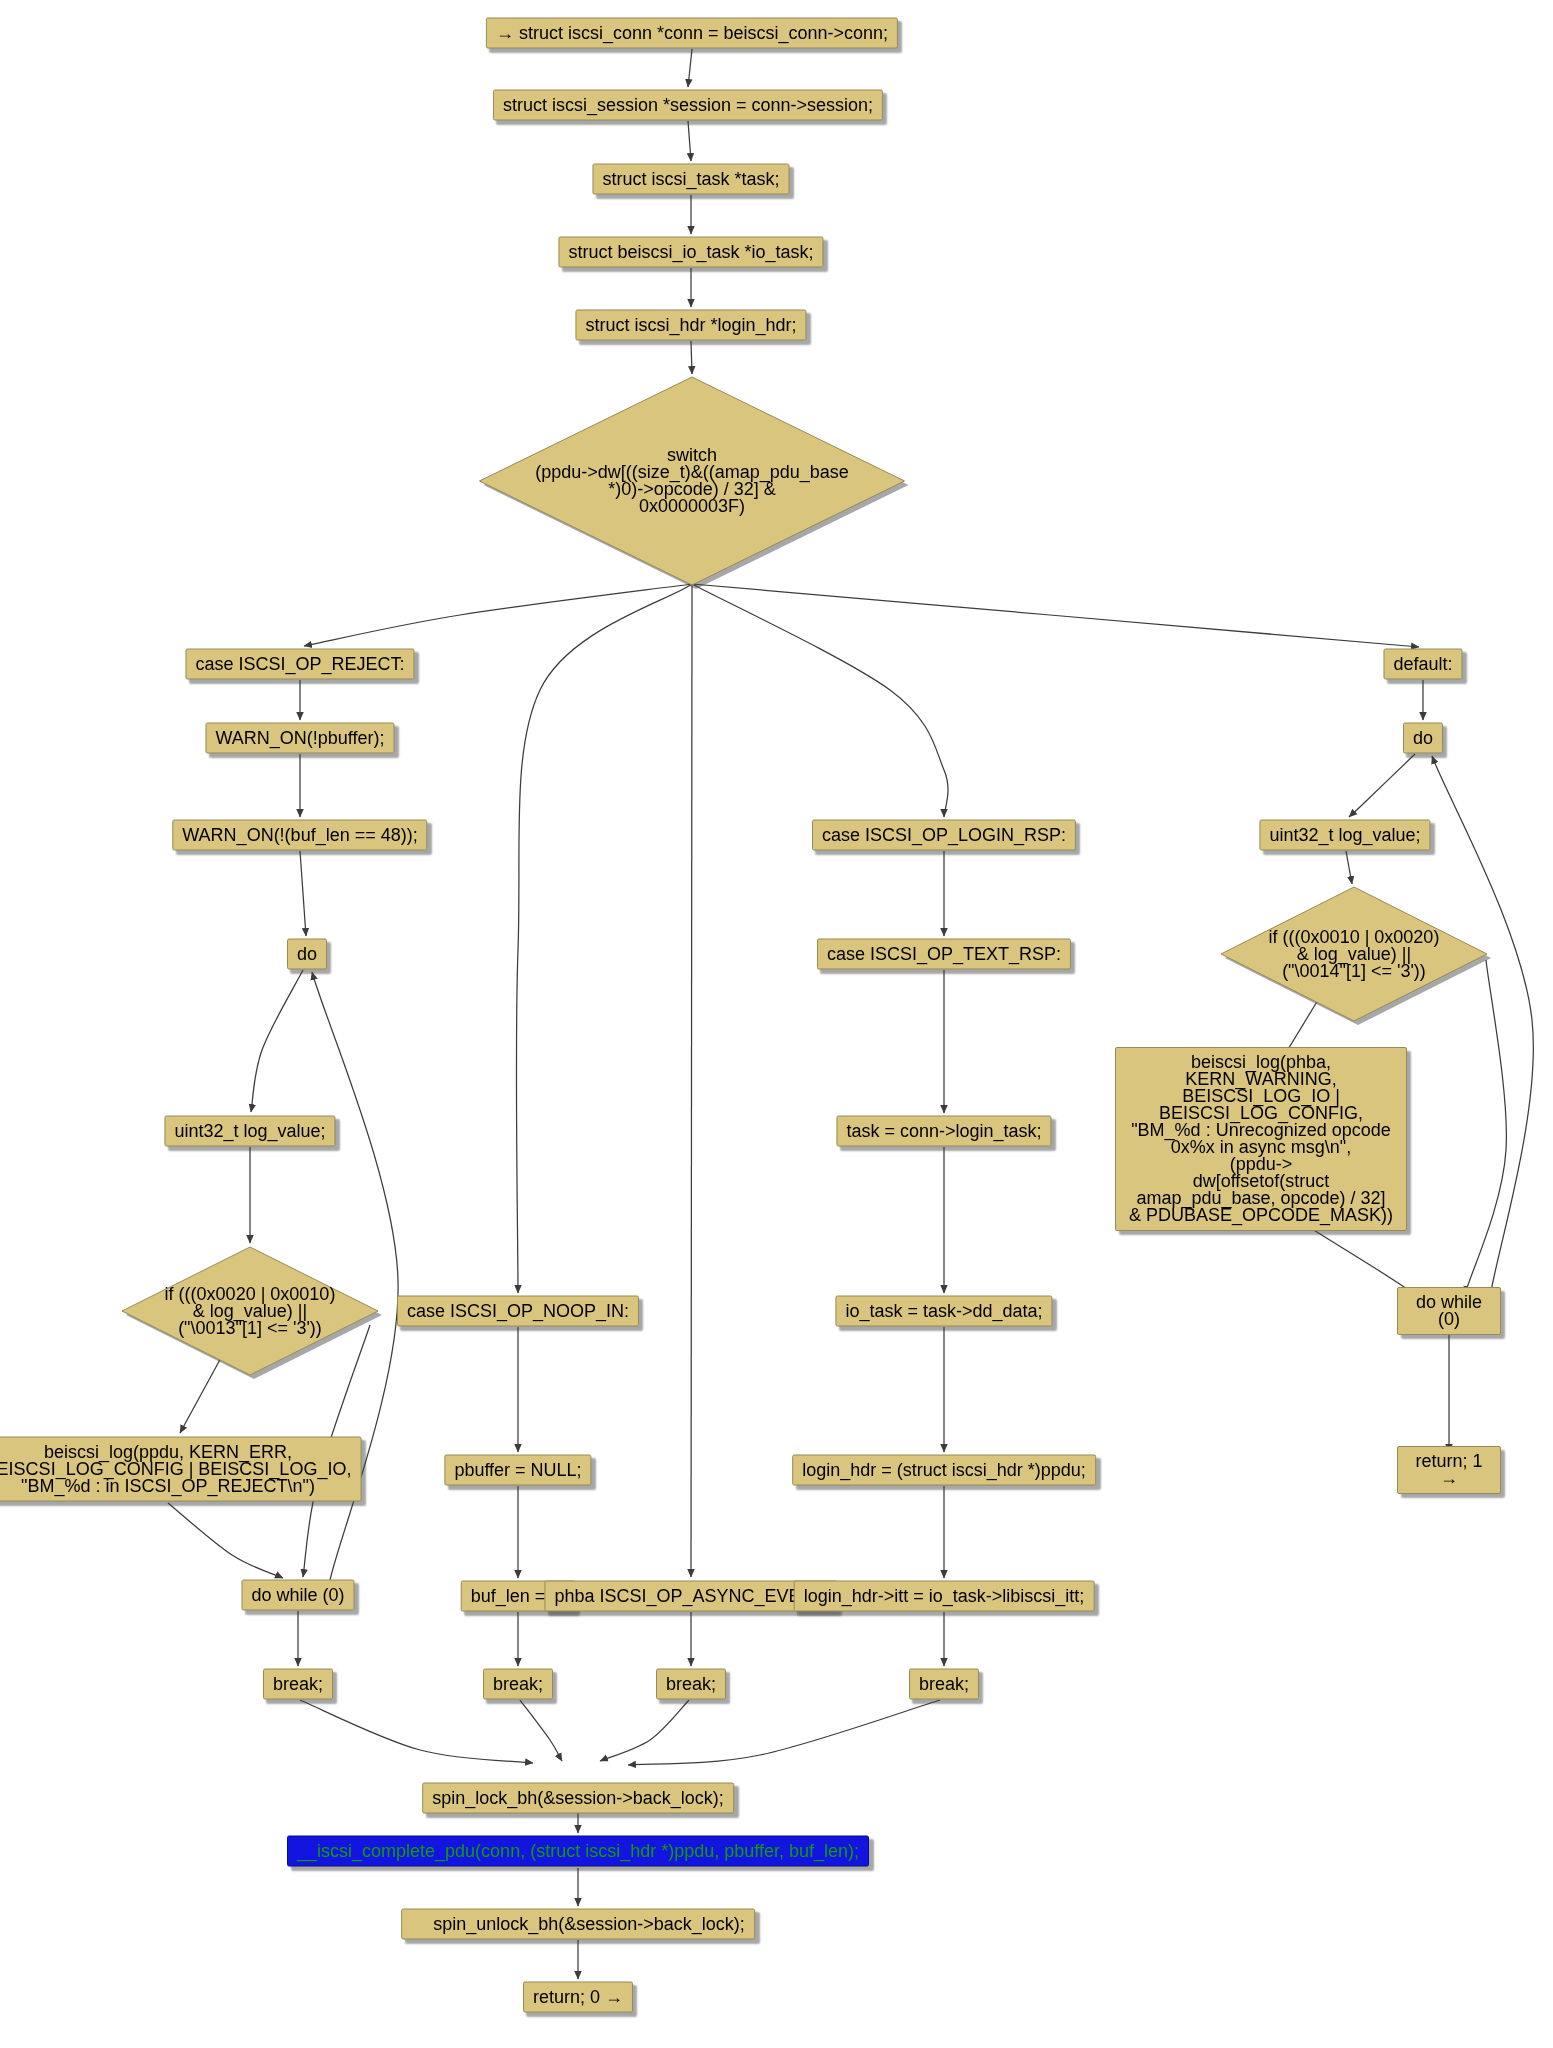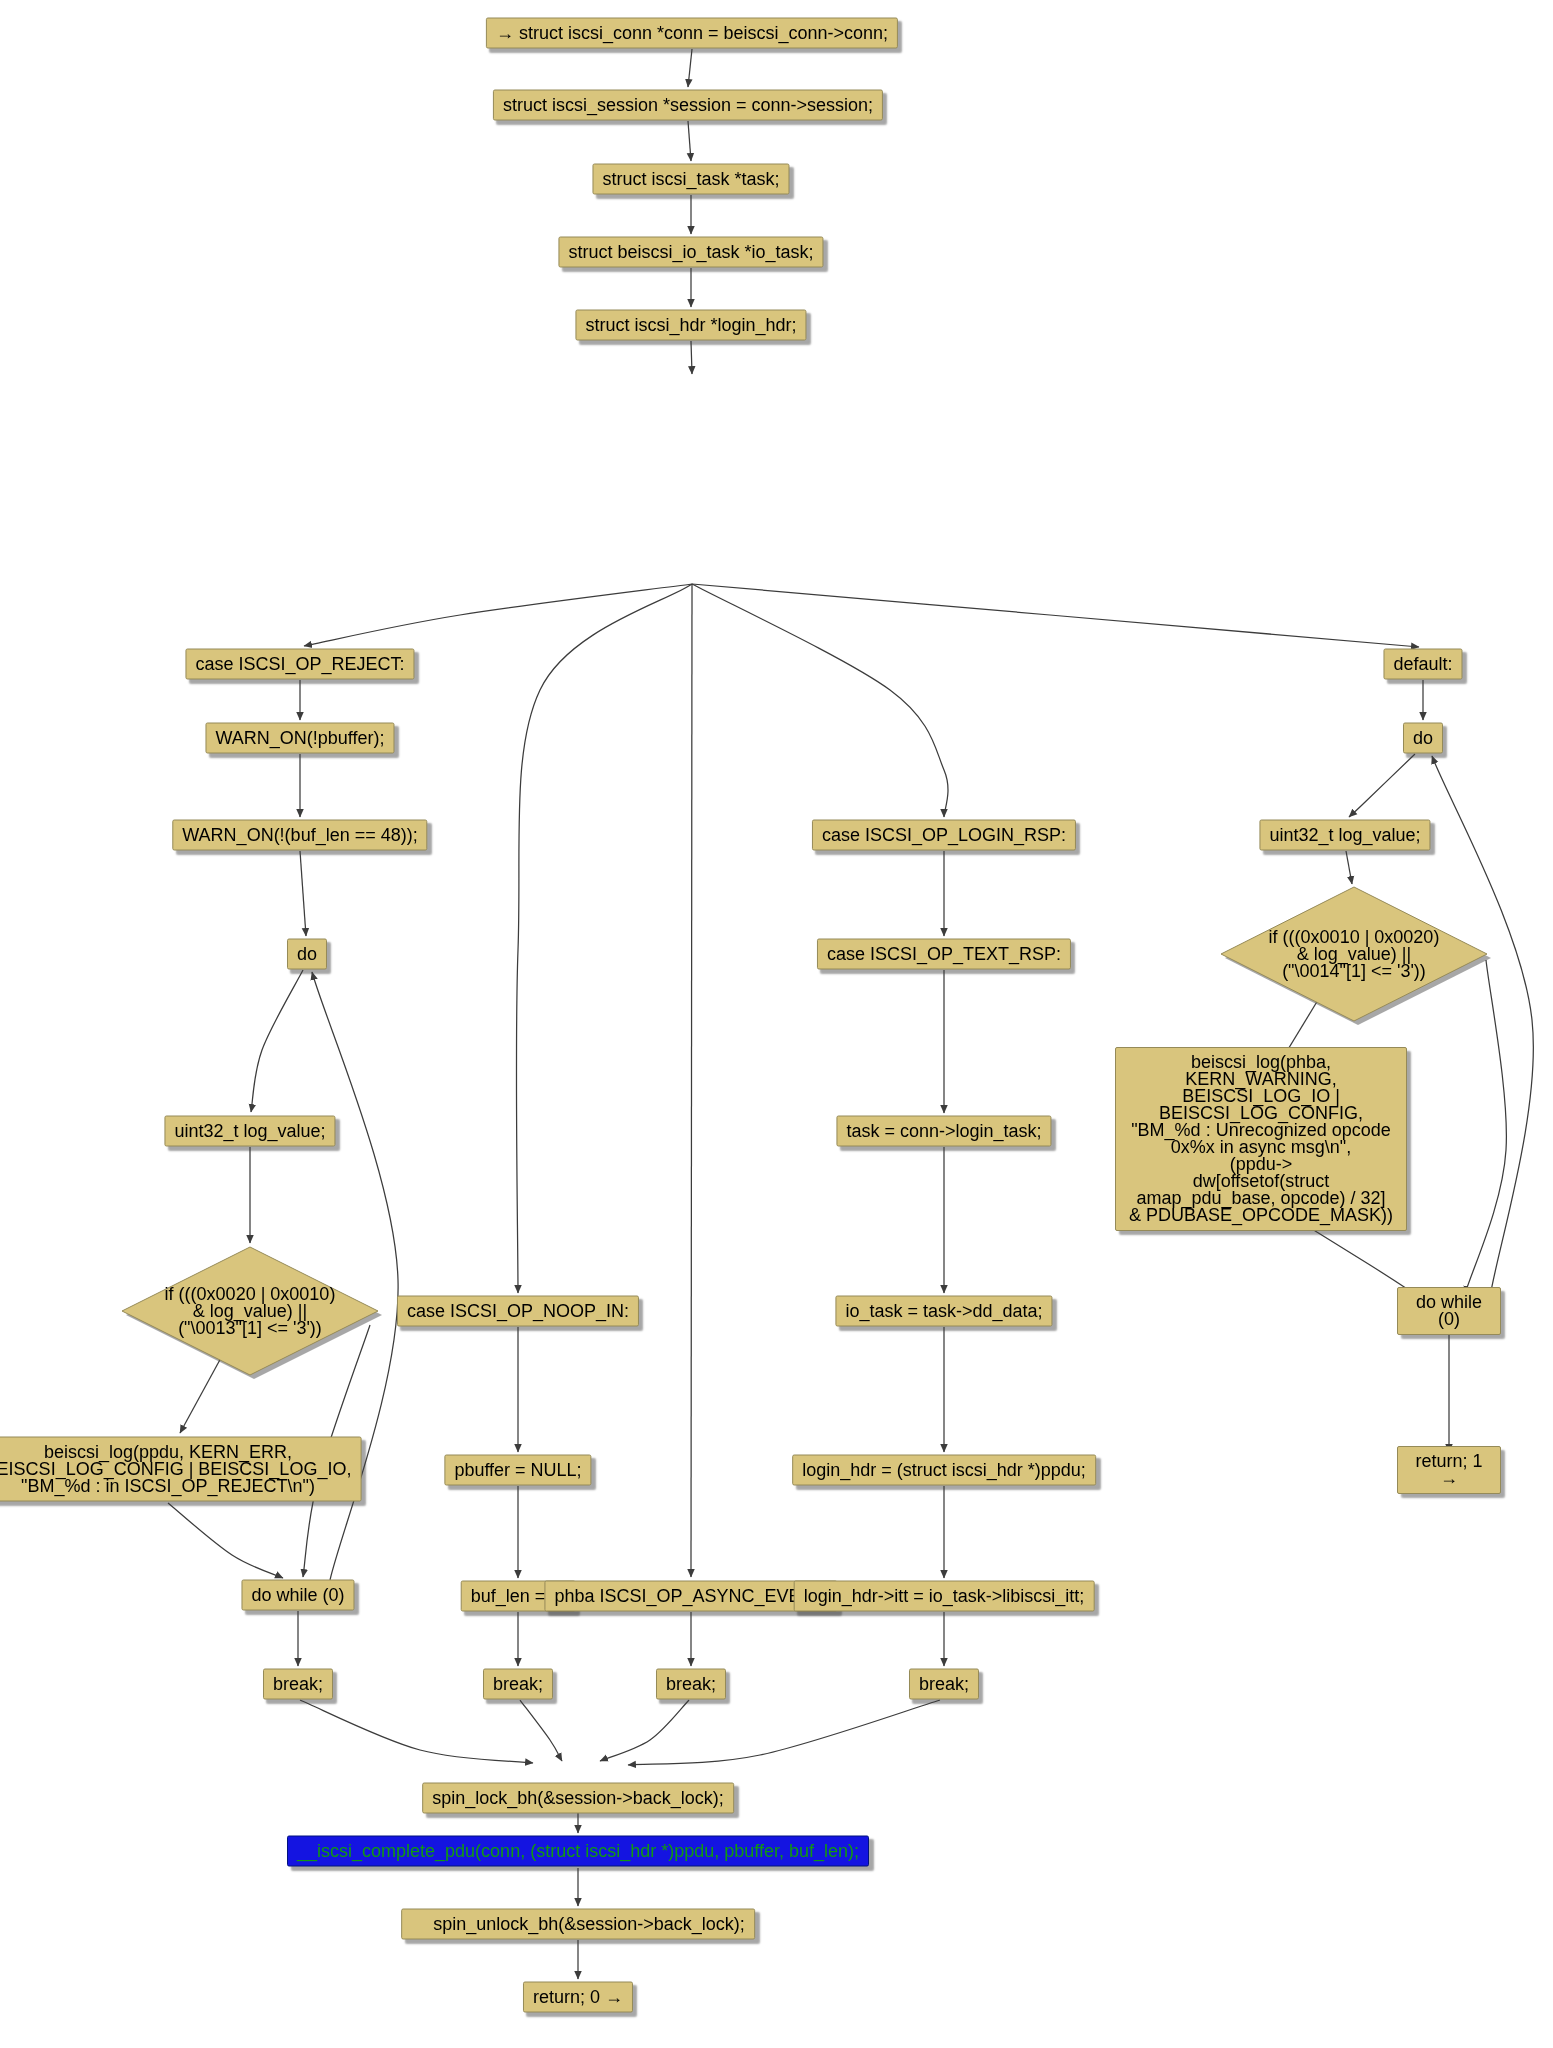--- a/index.html
+++ b/index.html
@@ -116,20 +116,27 @@
       <path d="M578,1794 L578,1833" class="edge" marker-end="url(#arrow)"></path>
       <path d="M578,1868 L578,1906" class="edge" marker-end="url(#arrow)"></path>
       <path d="M578,1940 L578,1979" class="edge" marker-end="url(#arrow)"></path>
     </svg>
 
 <div class="node box" style="left: 692px; top: 33px;">→ struct iscsi_conn *conn = beiscsi_conn-&gt;conn;</div>
     <div class="node box" style="left: 688px; top: 105px;">struct iscsi_session *session = conn-&gt;session;</div>
     <div class="node box" style="left: 691px; top: 179px;">struct iscsi_task *task;</div>
     <div class="node box" style="left: 691px; top: 252px;">struct beiscsi_io_task *io_task;</div>
     <div class="node box" style="left: 691px; top: 325px;">struct iscsi_hdr *login_hdr;</div>
+    <div class="node diamond" style="left: 692px; top: 481px; width: 427px; height: 210px;"><svg width="427" height="210">
+        <polygon points="217.5,5 430,109 217.5,213 5,109" fill="rgba(60,60,60,0.45)"></polygon>
+        <polygon points="213.5,1 426,105 213.5,209 1,105" fill="var(--fill)" stroke="var(--stroke)" stroke-width="1"></polygon>
+      </svg><div class="dlabel">switch
+(ppdu-&gt;dw[((size_t)&amp;((amap_pdu_base
+*)0)-&gt;opcode) / 32] &amp;
+0x0000003F)</div></div>
     <div class="node box" style="left: 300px; top: 664px;">case ISCSI_OP_REJECT:</div>
     <div class="node box" style="left: 300px; top: 738px;">WARN_ON(!pbuffer);</div>
     <div class="node box" style="left: 300px; top: 835px;">WARN_ON(!(buf_len == 48));</div>
     <div class="node box" style="left: 307px; top: 954px;">do</div>
     <div class="node box" style="left: 250px; top: 1131px;">uint32_t log_value;</div>
     <div class="node diamond" style="left: 250px; top: 1311px; width: 258px; height: 130px;"><svg width="258" height="130">
         <polygon points="133,5 261,69 133,133 5,69" fill="rgba(60,60,60,0.45)"></polygon>
         <polygon points="129,1 257,65 129,129 1,65" fill="var(--fill)" stroke="var(--stroke)" stroke-width="1"></polygon>
       </svg><div class="dlabel">if (((0x0020 | 0x0010)
 &amp; log_value) ||

